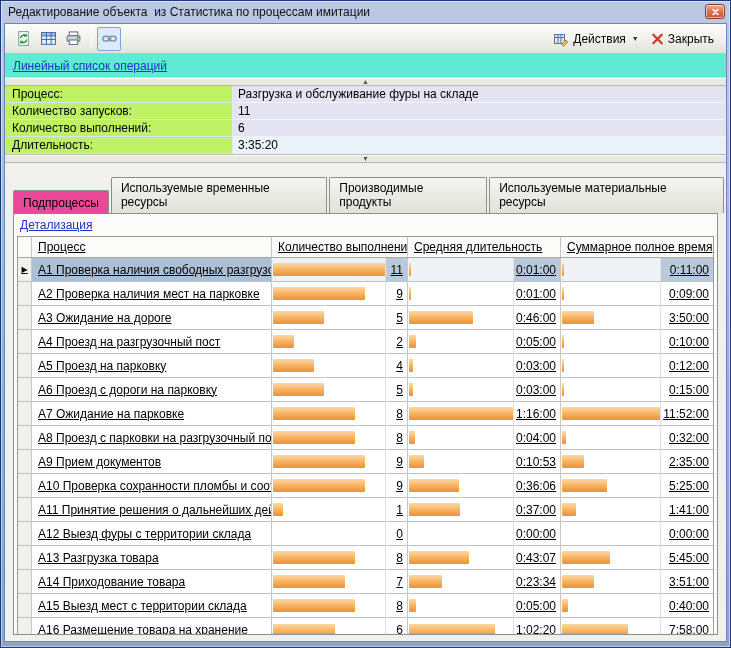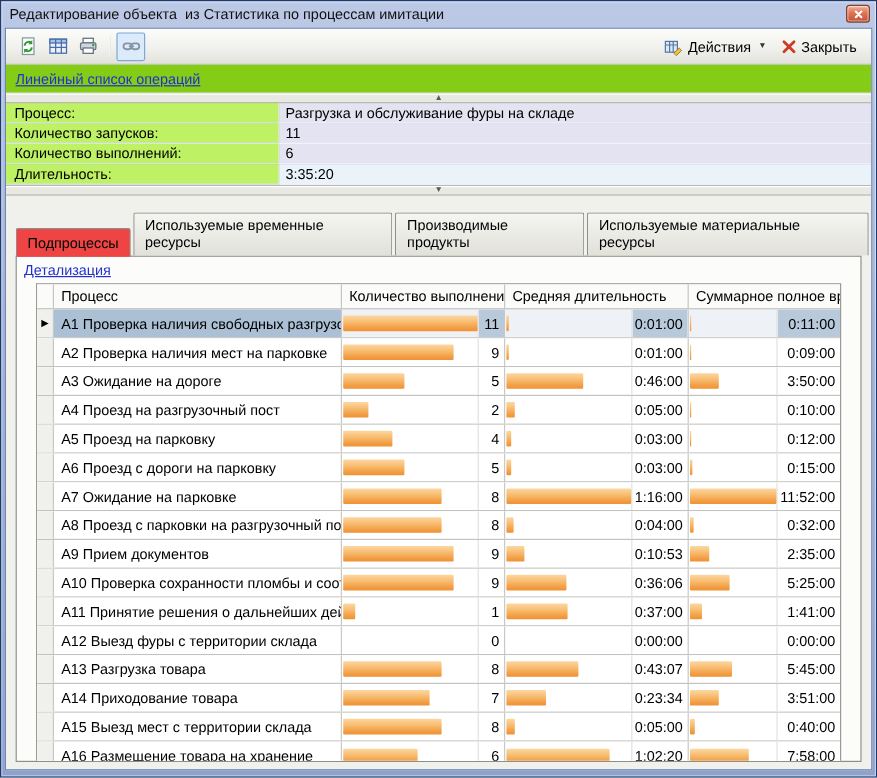--- a/index.html
+++ b/index.html
@@ -24,48 +24,48 @@
     background: linear-gradient(180deg,#fcfcfa 0%,#efefeb 60%,#e3e3dc 100%); border-bottom:1px solid #c3c3ba; }
   .tbtn { width:24px; height:24px; display:flex; align-items:center; justify-content:center; margin-right:1px; border:1px solid transparent; border-radius:2px; }
   .tbtn.selected { background:#dcebfb; border-color:#7da7d9; }
   .tsep { width:1px; height:18px; background:#b9b9b0; margin:0 5px; border-right:1px solid #fff; }
   .tspring { flex:1; }
   .textbtn { display:flex; align-items:center; gap:4px; padding:3px 6px; border-radius:2px; }
   .drop-arrow { font-size:7px; color:#333; margin-left:2px; }
 
   
   .linksrow { height:24px; flex:0 0 24px; display:flex; align-items:center; gap:10px; padding:0 8px;
-    background:#84cc16; border-bottom:1px solid #d8d8d2; }
+    background:#5eead4; border-bottom:1px solid #d8d8d2; }
   a.link { color:#2230cc; text-decoration:underline; cursor:pointer; }
 
   
   .splitter { height:8px; flex:0 0 8px; background:#e9e9e4; border-top:1px solid #fff; border-bottom:1px solid #b9b9b1;
     display:flex; align-items:center; justify-content:center; }
   .splitter .tri { font-size:7px; color:#5a5a5a; line-height:6px; }
 
   
   .form { flex:0 0 68px; display:grid; grid-template-columns:228px 1fr; grid-auto-rows:17px; background:#a8a8a2; gap:0; border-bottom:1px solid #b9b9b1; }
   .flabel { background:#bef264; display:flex; align-items:center; padding-left:7px; border-bottom:1px solid #dedeff; border-right:1px solid #e8e8e8; }
   .fvalue { background:#e3e3f2; display:flex; align-items:center; padding-left:5px; border-bottom:1px solid #f2f2ff; }
   .fvalue.alt { background:#e9f3f9; }
 
   .spacer { flex:0 0 14px; }
 
   
   .tabstrip { flex:0 0 22px; display:flex; align-items:flex-end; padding-left:8px; position:relative; z-index:2; }
   .tab { padding:3px 9px 4px 9px; border:1px solid #8f8f89; border-bottom:none; border-radius:2px 2px 0 0;
     background: linear-gradient(180deg,#f5f5f1 0%,#e1e1da 100%); margin-right:2px; cursor:default; }
-  .tab.active { background:#ef4444; padding-top:5px; margin-bottom:-1px; }
+  .tab.active { background:#ec4899; padding-top:5px; margin-bottom:-1px; }
 
   .panel { flex:1; margin:0 8px 6px 8px; border:1px solid #8f8f89; background:#fcfcfa; position:relative; z-index:1;
     display:flex; flex-direction:column; overflow:hidden; }
   .detailrow { flex:0 0 22px; display:flex; align-items:center; padding-left:6px; }
 
   
-  .table { margin:0 16px; border:1px solid #9a9a96; background:#fff; }
+  .table { margin:0 3px; border:1px solid #9a9a96; background:#fff;text-decoration:underline; }
   .thead, .trow { display:grid; grid-template-columns:14px 240px 136px 153px 1fr; }
   .thead { height:21px; background:#fbfbf9; border-bottom:1px solid #a8a8a4; }
   .hcell { display:flex; align-items:center; padding-left:6px; border-right:1px solid #c6c6c4; overflow:hidden; white-space:nowrap; }
   .hcell:last-child { border-right:none; }
   .trow { height:24px; border-bottom:1px solid #c2c2c0; background:#fff; }
   .trow:last-child { border-bottom:none; }
   .cell { border-right:1px solid #c8c8c6; overflow:hidden; }
   .cell:last-child { border-right:none; }
   .selcol { background:#f0f0ed; display:flex; align-items:center; justify-content:center; }
   .selcol .tri { font-size:8px; color:#000; }

